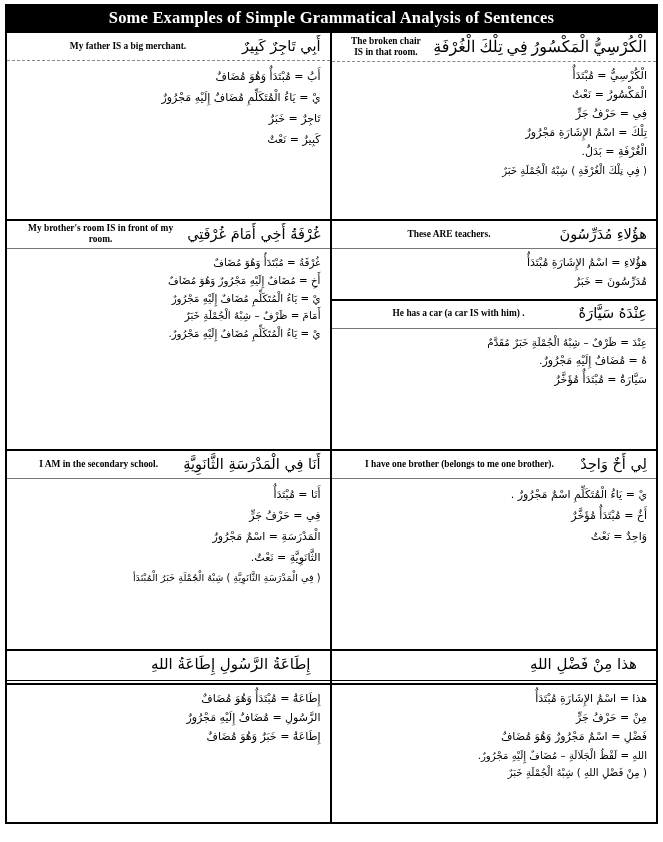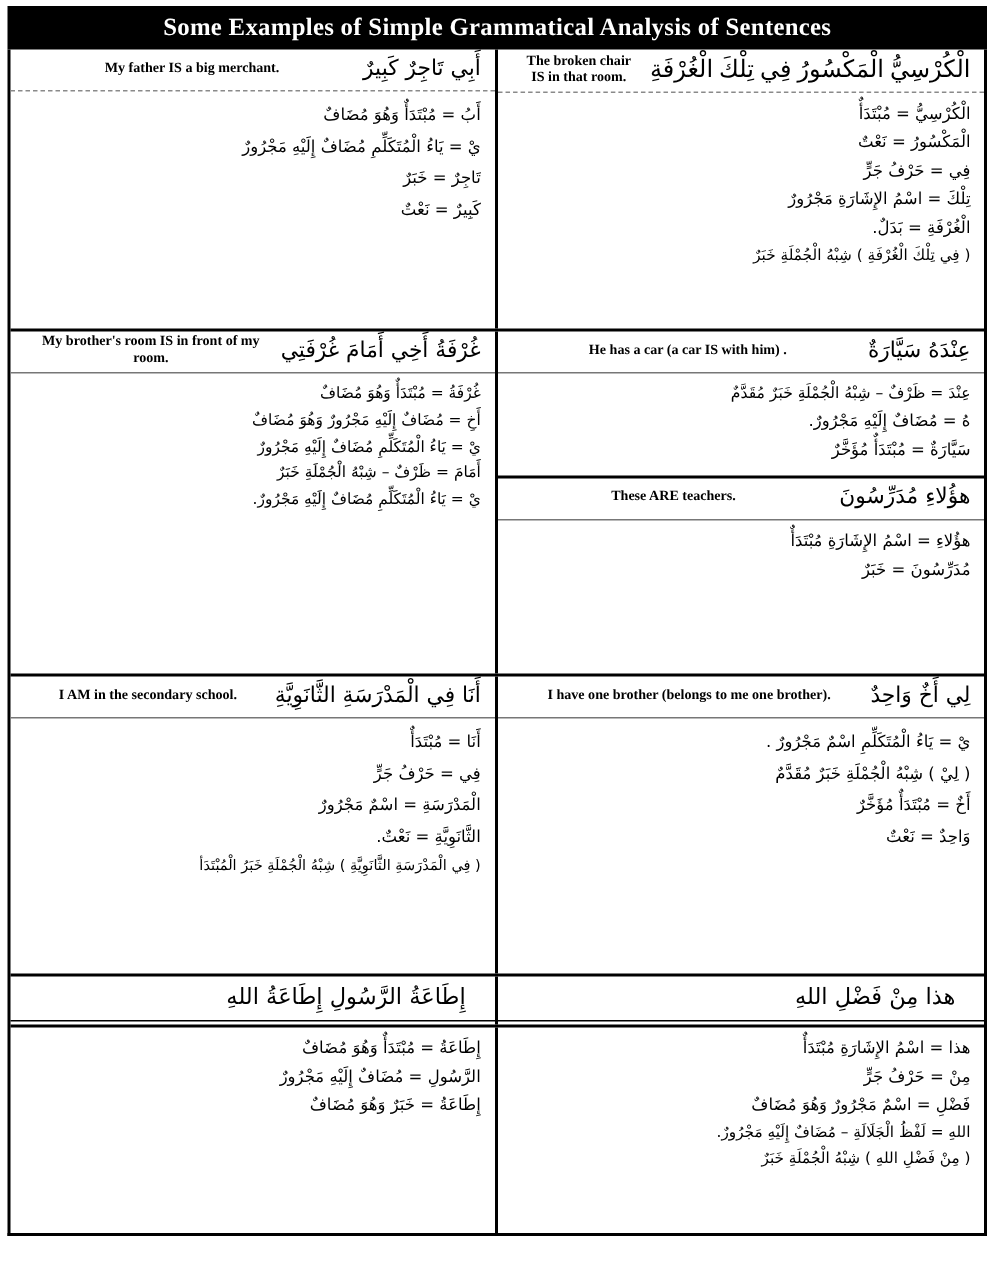--- a/index.html
+++ b/index.html
@@ -195,38 +195,38 @@
             <div>يْ = يَاءُ الْمُتَكَلِّمِ مُضَافٌ إِلَيْهِ مَجْرُورٌ</div>
             <div>أَمَامَ = ظَرْفٌ – شِبْهُ الْجُمْلَةِ  خَبَرٌ</div>
             <div>يْ = يَاءُ الْمُتَكَلِّمِ مُضَافٌ إِلَيْهِ مَجْرُورٌ.</div>
           </div>
         </div>
       </div>
 
       <div class="col right">
         <div class="unit">
           <div class="sent solidrule">
+            <div class="en">These ARE teachers.</div>
+            <div class="ar-head">هؤُلاءِ مُدَرِّسُونَ</div>
+          </div>
+          <div class="lines tight">
+            <div>هؤُلاءِ = اسْمُ الإِشَارَةِ مُبْتَدَأٌ</div>
+            <div>مُدَرِّسُونَ = خَبَرٌ</div>
+          </div>
+        </div>
+
+        <div class="unit">
+          <div class="sent solidrule">
             <div class="en">He has a car  (a car IS with him) .</div>
             <div class="ar-head">عِنْدَهُ سَيَّارَةٌ</div>
           </div>
           <div class="lines tight">
             <div style="font-size:10.4px;">عِنْدَ = ظَرْفٌ – شِبْهُ الْجُمْلَةِ  خَبَرٌ مُقَدَّمٌ</div>
             <div>هُ = مُضَافٌ إِلَيْهِ مَجْرُورٌ.</div>
             <div>سَيَّارَةٌ = مُبْتَدَأٌ مُؤَخَّرٌ</div>
-          </div>
-        </div>
-
-        <div class="unit">
-          <div class="sent solidrule">
-            <div class="en">These ARE teachers.</div>
-            <div class="ar-head">هؤُلاءِ مُدَرِّسُونَ</div>
-          </div>
-          <div class="lines tight">
-            <div>هؤُلاءِ = اسْمُ الإِشَارَةِ مُبْتَدَأٌ</div>
-            <div>مُدَرِّسُونَ = خَبَرٌ</div>
           </div>
         </div>
       </div>
     </div>
 
     <div class="band" style="min-height:200px;">
 
       <div class="col left">
         <div class="unit">
           <div class="sent solidrule">
@@ -244,21 +244,20 @@
       </div>
 
       <div class="col right">
         <div class="unit">
           <div class="sent solidrule">
             <div class="en">I have one brother (belongs to me one brother).</div>
             <div class="ar-head">لِي أَخٌ وَاحِدٌ</div>
           </div>
           <div class="lines">
             <div>يْ = يَاءُ الْمُتَكَلِّمِ اسْمٌ مَجْرُورٌ .</div>
-            <div>( لِيْ ) شِبْهُ الْجُمْلَةِ خَبَرٌ مُقَدَّمٌ</div>
             <div>أَخٌ = مُبْتَدَأٌ مُؤَخَّرٌ</div>
             <div>وَاحِدٌ = نَعْتٌ</div>
           </div>
         </div>
       </div>
     </div>
 
     <div class="band" style="min-height:34px;">
       <div class="col left fullcell">
         <div class="sent">

